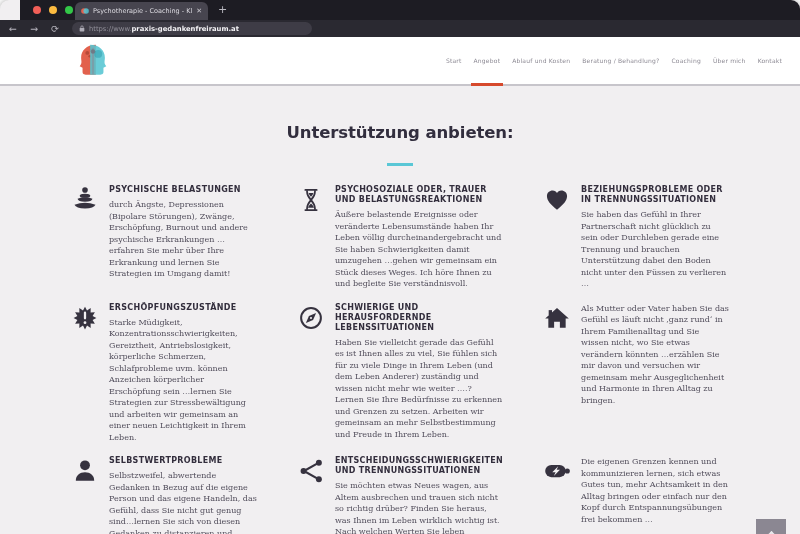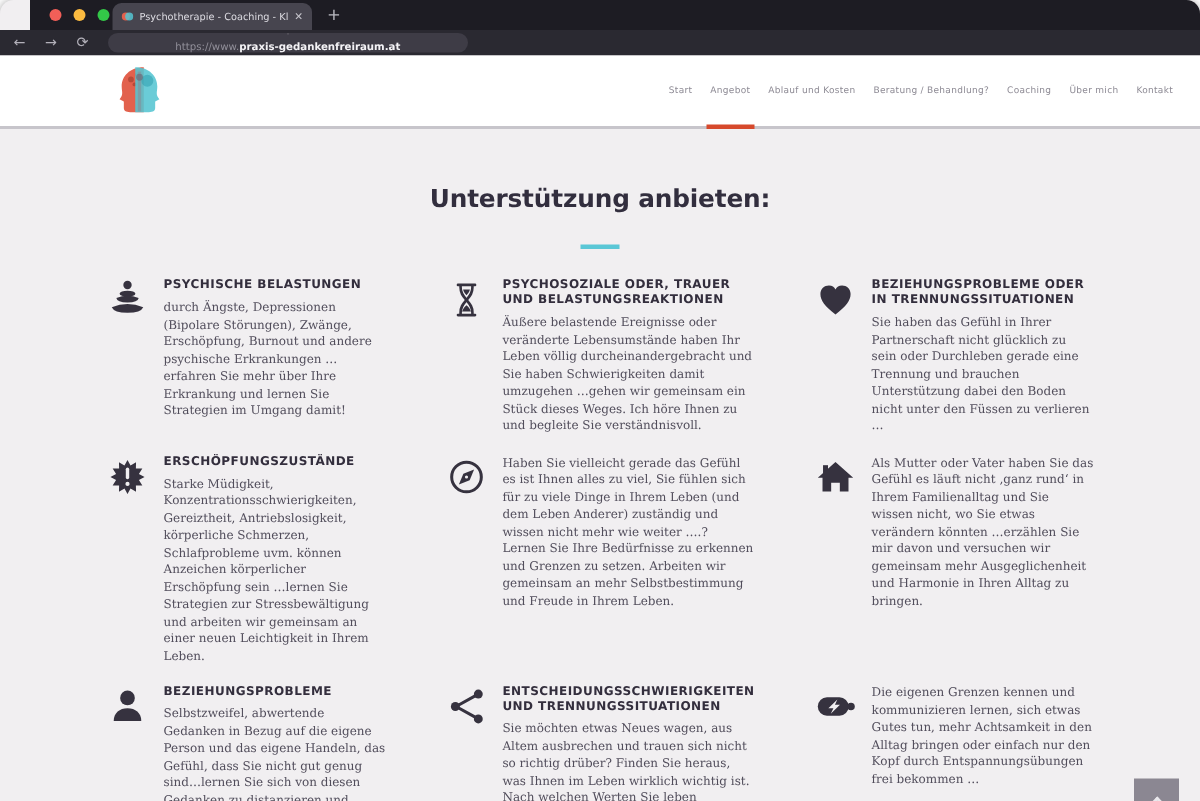--- a/index.html
+++ b/index.html
@@ -9,21 +9,21 @@
   .titlebar{position:relative;height:20px;background:#1d1c23;margin-left:20px;}
   .lights{position:absolute;left:13px;top:6px;display:flex;gap:8px;}
   .light{width:8px;height:8px;border-radius:50%;}
   .light.red{background:#f25f58;} .light.yellow{background:#fcbb40;} .light.green{background:#33c748;}
   .tab{position:absolute;left:55px;top:2px;width:133px;height:18px;background:#47454f;border-radius:6px 6px 0 0;display:flex;align-items:center;padding:0 6px;gap:4px;box-sizing:border-box;}
   .tab-title{flex:1;font-size:6.5px;color:#dddce2;white-space:nowrap;overflow:hidden;}
   .tab-close{font-size:7px;color:#c6c5cc;line-height:1;}
   .newtab{position:absolute;left:198px;top:3px;color:#b9b8c0;font-size:11px;line-height:14px;}
   .toolbar{height:17px;background:#2a2931;display:flex;align-items:center;padding:0 9px;box-sizing:border-box;}
   .navbtn{color:#b3b1ba;font-size:9.5px;line-height:1;margin-right:13px;}
-  .urlbar{width:240px;height:13px;background:#3e3c46;border-radius:7px;display:flex;align-items:center;padding:0 7px;gap:4px;box-sizing:border-box;flex-direction:column;}
+  .urlbar{width:240px;height:13px;background:#3e3c46;border-radius:7px;display:flex;align-items:center;padding:0 7px;gap:4px;box-sizing:border-box;}
   .url{font-size:6.8px;white-space:nowrap;color:#918f99;}
   .url b{color:#f4f3f6;font-weight:bold;}
 
   
   .siteheader{position:relative;height:47px;background:#ffffff;border-bottom:2px solid #c7c5cb;}
   .logo{position:absolute;left:74px;top:5px;width:38px;height:38px;}
   .mainnav{position:absolute;right:18px;top:0;height:100%;display:flex;align-items:center;gap:12px;}
   .nav-item{position:relative;display:flex;align-items:center;height:100%;font-size:6px;color:#8d8a94;letter-spacing:.2px;cursor:pointer;}
   .nav-item.active::after{content:"";position:absolute;left:-3px;right:-3px;bottom:-2px;height:3px;background:#d6492c;}
 
@@ -165,20 +165,21 @@
 
       <div class="block">
         <span class="icon">
           <svg viewBox="0 0 32 32">
               <circle cx="16" cy="16" r="11.3" fill="none" stroke="#36323f" stroke-width="2.3"></circle>
               <path class="ic" d="M10.2 21.8 L13.6 13.6 L21.8 10.2 L18.4 18.4 Z"></path>
               <circle cx="16" cy="16" r="1.2" fill="#f1eff1"></circle>
             </svg>
         </span>
         <div class="btxt">
+            <div class="btitle">SCHWIERIGE UND HERAUSFORDERNDE LEBENSSITUATIONEN</div>
             <div class="btext">Haben Sie vielleicht gerade das Gefühl es ist Ihnen alles zu viel, Sie fühlen sich für zu viele Dinge in Ihrem Leben (und dem Leben Anderer) zuständig und wissen nicht mehr wie weiter ….? Lernen Sie Ihre Bedürfnisse zu erkennen und Grenzen zu setzen. Arbeiten wir gemeinsam an mehr Selbstbestimmung und Freude in Ihrem Leben.</div>
           </div>
       </div>
 
       <div class="block">
         <span class="icon">
           <svg viewBox="0 0 32 32">
               <rect class="ic" x="6.5" y="7" width="3.8" height="6"></rect>
               <path class="ic" d="M16 4.5 L29.5 16.5 h-3.6 V27 h-6.6 v-6.6 h-6.6 V27 H6.1 V16.5 H2.5 Z"></path>
             </svg>
@@ -189,21 +190,21 @@
       </div>
 
       <div class="block">
         <span class="icon">
           <svg viewBox="0 0 32 32">
               <circle class="ic" cx="16" cy="9.5" r="5.6"></circle>
               <path class="ic" d="M5.5 27 c0 -6 4.5 -9.6 10.5 -9.6 s10.5 3.6 10.5 9.6 z"></path>
             </svg>
         </span>
         <div class="btxt">
-            <div class="btitle">BEZIEHUNGSPROBLEME</div>
+            <div class="btitle">SELBSTWERTPROBLEME</div>
             <div class="btext">Selbstzweifel, abwertende Gedanken in Bezug auf die eigene Person und das eigene Handeln, das Gefühl, dass Sie nicht gut genug sind…lernen Sie sich von diesen Gedanken zu distanzieren und wieder leichter durch das Leben zu gehen…</div>
           </div>
       </div>
 
       <div class="block">
         <span class="icon">
           <svg viewBox="0 0 32 32">
               <path d="M8 16 L25 6.5 M8 16 L25 25.5" stroke="#36323f" stroke-width="2.4" fill="none"></path>
               <circle class="ic" cx="7.5" cy="16" r="3.4"></circle>
               <circle class="ic" cx="25" cy="6.5" r="3.4"></circle>

